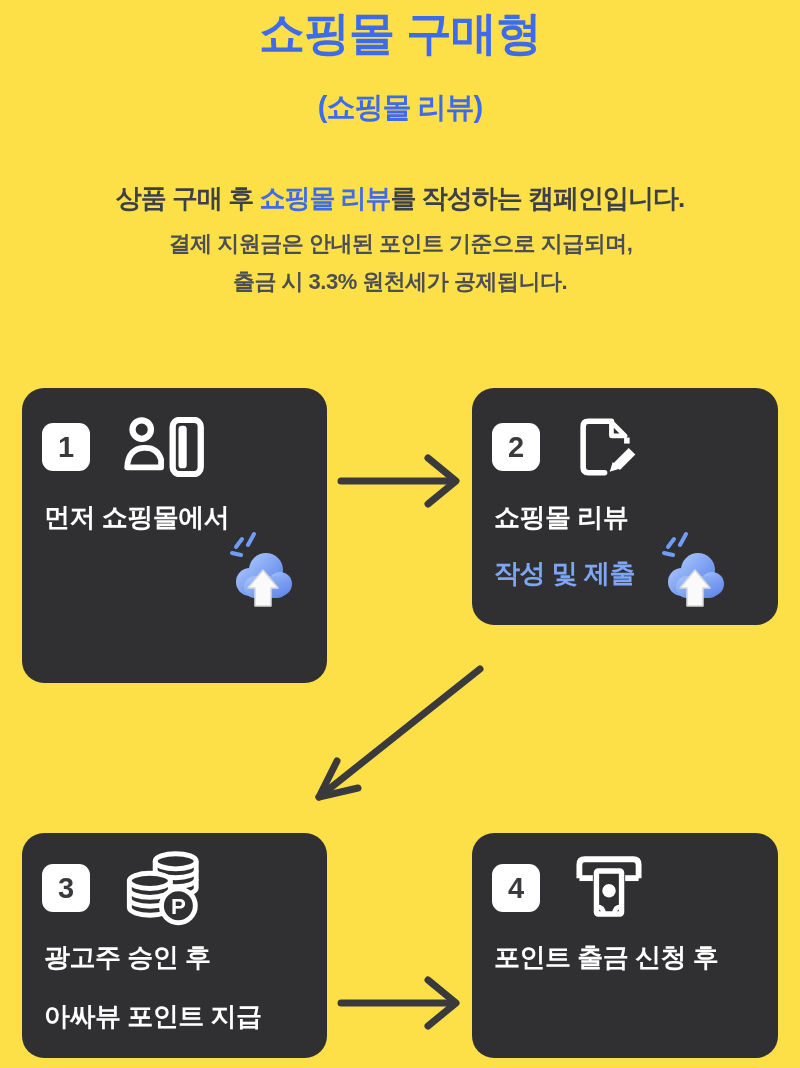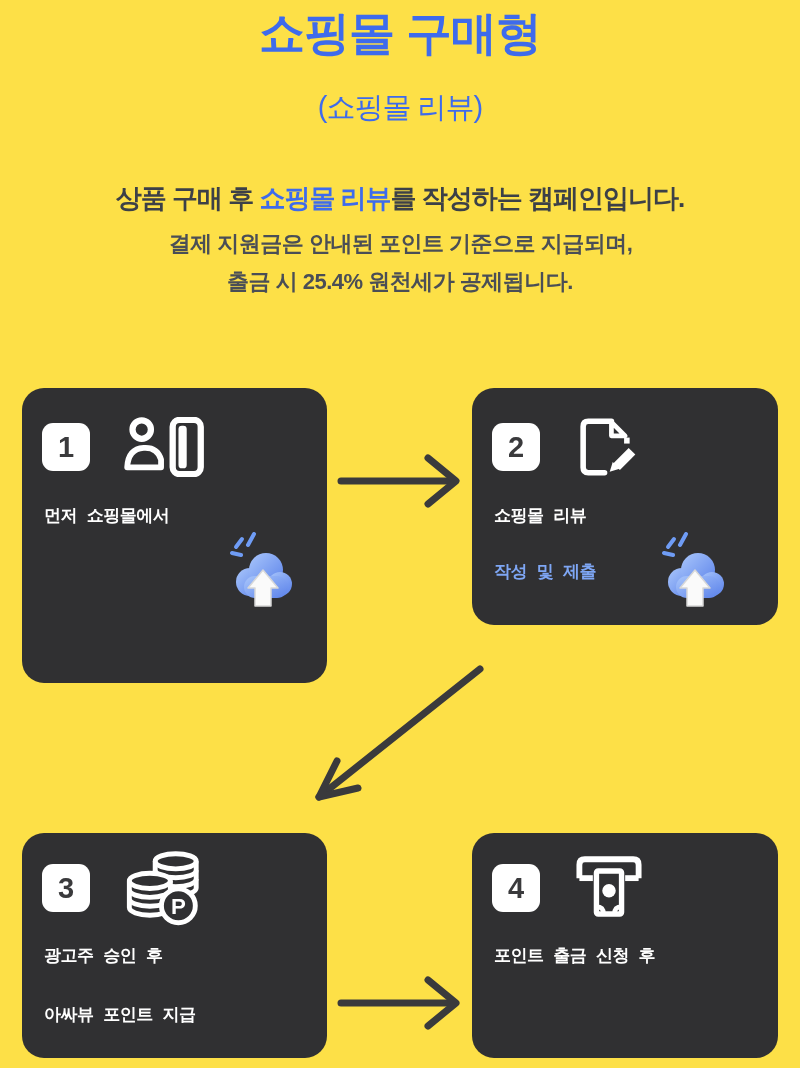--- a/index.html
+++ b/index.html
@@ -7,21 +7,21 @@
     position:relative;width:800px;height:1068px;background:#fde047;overflow:hidden;
     font-family:"Liberation Sans","DejaVu Sans",sans-serif;font-weight:bold;
   }
   
   .title{
     position:absolute;left:0;right:0;top:4px;margin:0;text-align:center;
     font-size:46px;line-height:58px;letter-spacing:-1px;color:#3E6BEC;font-weight:800;
   }
   .subtitle{
     position:absolute;left:0;right:0;top:88px;margin:0;text-align:center;
-    font-size:29px;line-height:38px;letter-spacing:-1px;color:#3E6BEC;font-weight:400;
+    font-size:29px;line-height:38px;letter-spacing:-1px;color:#3E6BEC;font-weight:700;
   }
   .desc1{
     position:absolute;left:0;right:0;top:174px;margin:6px;text-align:center;
     font-size:26px;line-height:36px;letter-spacing:-1px;color:#3C4047;font-weight:800;
   }
   .desc1 .hl{color:#3E6BEC;}
   .desc2{
     position:absolute;left:1px;right:0;top:228px;margin:0;text-align:center;
     font-size:22px;line-height:32px;letter-spacing:-0.5px;color:#4A4E56;font-weight:800;
   }
@@ -40,22 +40,22 @@
   .card4{left:472px;top:833px;width:306px;height:225px;padding-top:15px;}
   .card-head{display:flex;align-items:center;gap:32px;margin-bottom:26px;height:58px;}
   .card3 .card-head,.card4 .card-head{height:80px;margin-bottom:14px;}
   .badge{
     width:48px;height:48px;background:#ffffff;border-radius:11px;flex:0 0 auto;
     display:flex;align-items:center;justify-content:center;
   }
   .badge span{font-size:29px;color:#3A3A3C;font-weight:800;}
   .icon svg{display:block;}
   .cline{
-    margin:0 0 26px 2px;font-size:17px;line-height:30px;letter-spacing:-0.5px;
-    color:#ffffff;font-weight:800;position:relative;white-space:nowrap;font-family:Liberation Mono, monospace;
+    margin:0 0 26px 2px;font-size:26px;line-height:30px;letter-spacing:-0.5px;
+    color:#ffffff;font-weight:800;position:relative;white-space:nowrap;
   }
   .card3 .cline,.card4 .cline{margin-bottom:29px;}
   .cline:last-child{margin-bottom:0;}
   .cline .blue{color:#7EA6F4;}
   .cloud{position:absolute;top:-26px;}
   .card1 .cloud{left:186px;}
   .card2 .cloud{left:168px;}
   
   .arrow{position:absolute;}
   .arrow-1{left:335px;top:451px;}
@@ -65,21 +65,21 @@
 </head>
 <body>
 
 <div class="page">
 
   <h1 class="title">쇼핑몰 구매형</h1>
   <h2 class="subtitle">(쇼핑몰 리뷰)</h2>
 
   <p class="desc1"><span>상품 구매 후 </span><span class="hl">쇼핑몰 리뷰</span><span>를 작성하는 캠페인입니다.</span></p>
   <p class="desc2">결제 지원금은 안내된 포인트 기준으로 지급되며,</p>
-  <p class="desc3">출금 시 25.4% 원천세가 공제됩니다.</p>
+  <p class="desc3">출금 시 3.3% 원천세가 공제됩니다.</p>
 
   <section class="card card1">
     <div class="card-head">
       <div class="badge">
           <span>1</span>
         </div>
       <span class="icon">
         <svg width="82" height="60" viewBox="0 0 84 62" fill="none">
           <circle cx="20" cy="13" r="9.5" stroke="#fff" stroke-width="6.5"></circle>
           <path d="M5 52 Q6 33 22 32 Q36 31 40 44 L40 52 Z" stroke="#fff" stroke-width="6" stroke-linejoin="round"></path>

